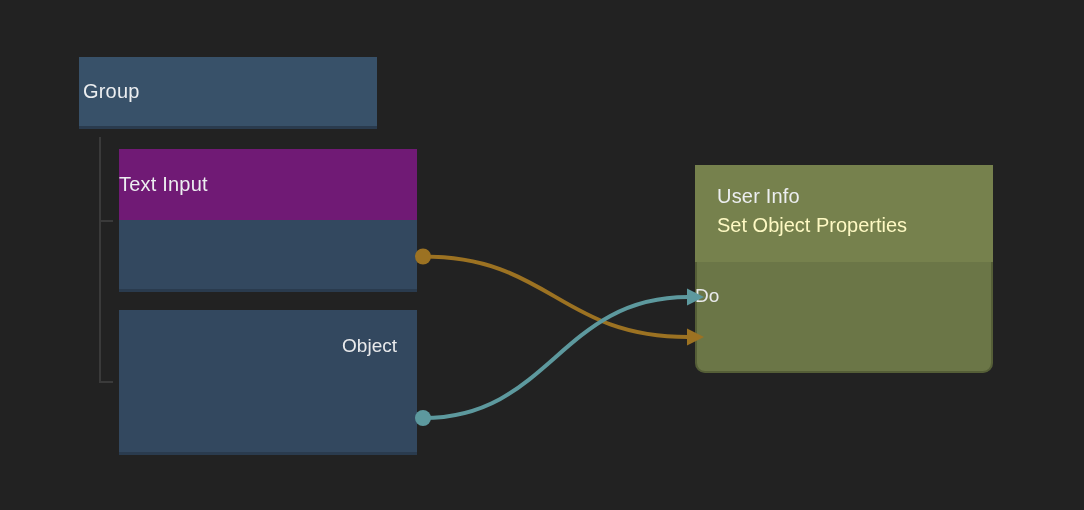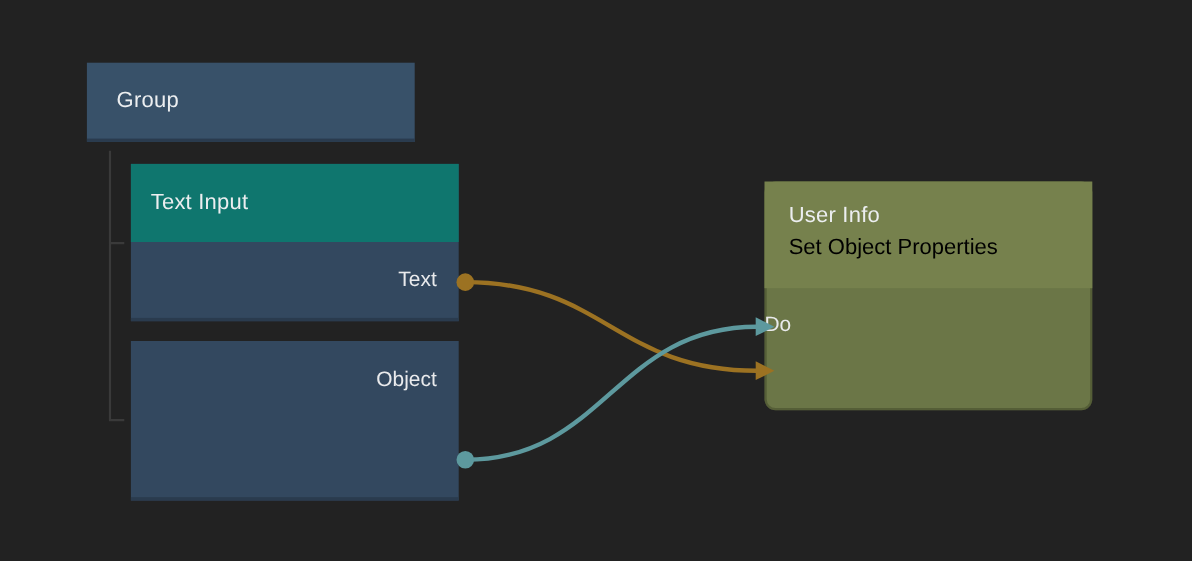--- a/index.html
+++ b/index.html
@@ -18,35 +18,34 @@
   .node {
     position: absolute;
     box-sizing: border-box;
   }
   
   .node-blue {
     background: #33485f;
     border-bottom: 3px solid #2a3b4e;
   }
   .node-blue .node-header {
-    background: #0f766e;
+    background: #701a75;
     height: 71px;
     display: flex;
     align-items: center;
-    padding-left: 18px;
     box-sizing: border-box;
   }
   .node-group {
     left: 79px; top: 57px;
     width: 298px; height: 72px;
     background: #385169;
     border-bottom: 3px solid #2a3b4e;
     display: flex;
     align-items: center;
-    padding-left: 27px;
+    padding-left: 4px;
   }
   .node-title {
     color: #eceef0;
     font-size: 20px;
     letter-spacing: 0.2px;
   }
   .node-text-input { left: 119px; top: 149px; width: 298px; height: 143px; }
   .node-button     { left: 119px; top: 310px; width: 298px; height: 145px; }
   .node-body-out {
     display: flex;
@@ -70,21 +69,21 @@
     border-radius: 10px;
   }
   .node-user-info .node-header-green {
     background: #76814d;
     height: 97px;
     box-sizing: border-box;
     padding: 17px 0 0 22px;
   }
   .node-user-info .node-title { line-height: 29px; }
   .node-subtitle {
-    color: #000000;
+    color: #fef9c3;
     font-size: 20px;
     line-height: 29px;
   }
   .node-body-in {
     padding-top: 14px;
   }
   .input-row {
     height: 40px;
     display: flex;
     align-items: center;
@@ -102,23 +101,20 @@
 
 <div class="stage">
 
   <div class="node node-group">
     <span class="node-title">Group</span>
   </div>
 
   <div class="node node-blue node-text-input">
     <div class="node-header">
       <span class="node-title">Text Input</span>
-    </div>
-    <div class="node-body-out">
-      <span class="port-label">Text</span>
     </div>
   </div>
 
   <div class="node node-blue node-button">
     <div class="node-body-out">
       <span class="port-label">Object</span>
     </div>
   </div>
 
   <div class="node node-user-info">

